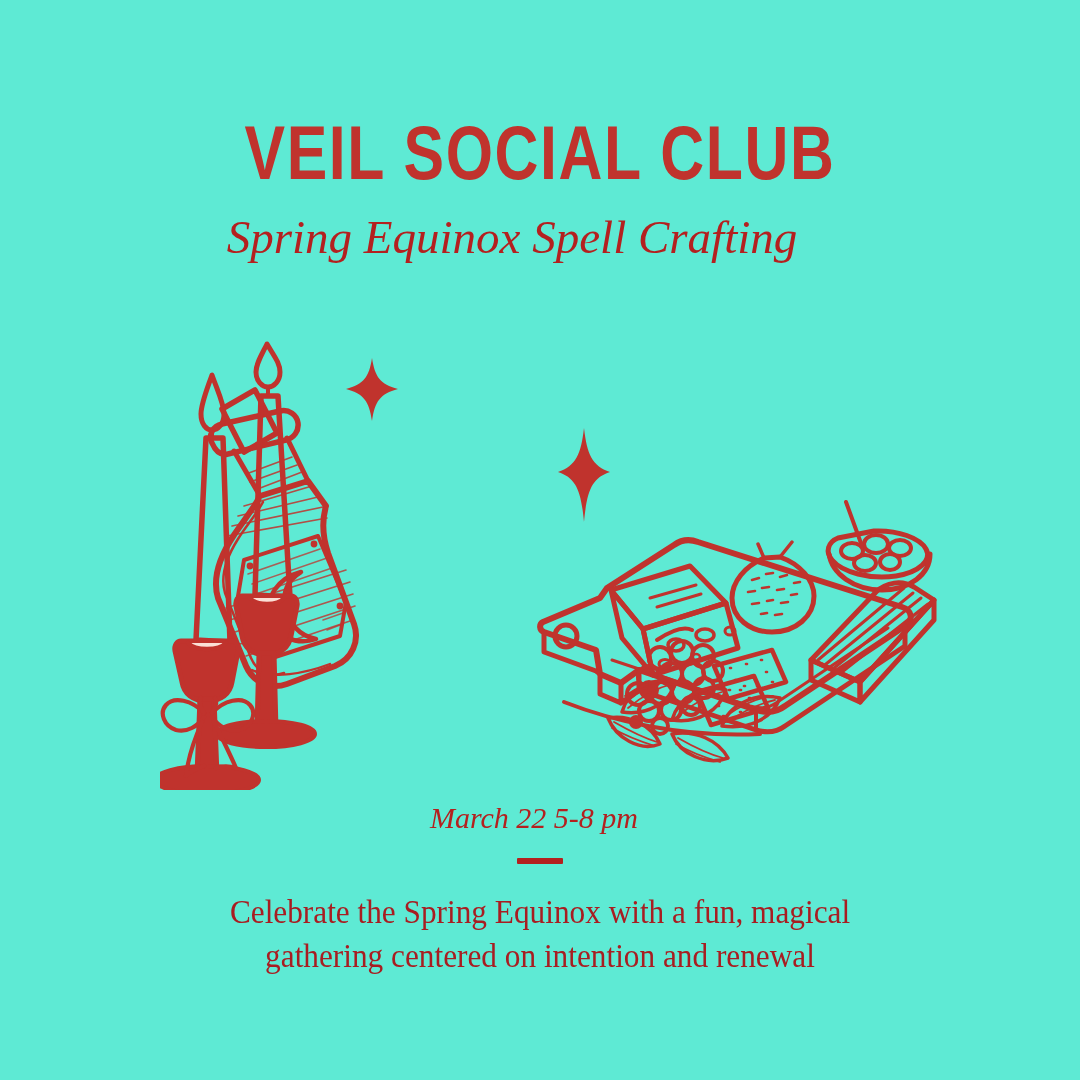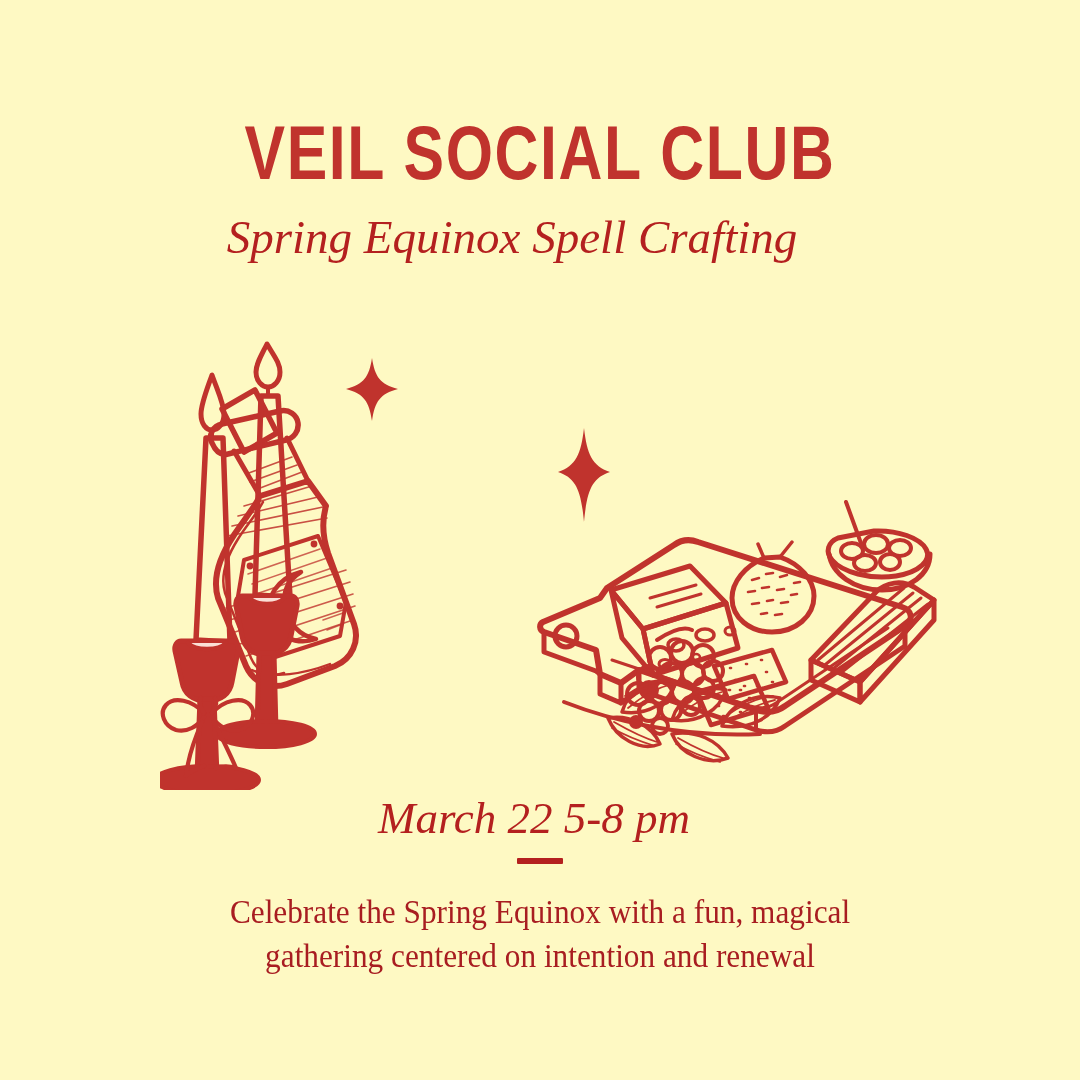--- a/index.html
+++ b/index.html
@@ -10,21 +10,21 @@
   body {
     width: 1080px;
     height: 1080px;
     overflow: hidden;
     font-family: "Liberation Serif", serif;
   }
   #poster {
     position: relative;
     width: 1080px;
     height: 1080px;
-    background: #fef9c3;
+    background: #5eead4;
     box-sizing: border-box;
   }
 
   
   .title {
     position: absolute;
     top: 110px;
     left: 0;
     width: 1080px;
     text-align: center;
@@ -52,21 +52,21 @@
     white-space: nowrap;
   }
   .date-line {
     position: absolute;
     top: 790px;
     left: 0;
     width: 1068px;
     text-align: center;
     font-family: "Liberation Serif", serif;
     font-style: italic;
-    font-size: 45px;
+    font-size: 30px;
     line-height: 56px;
     color: #b4201f;
     white-space: nowrap;
   }
   .divider {
     position: absolute;
     top: 858px;
     left: 50%;
     width: 46px;
     height: 6px;

